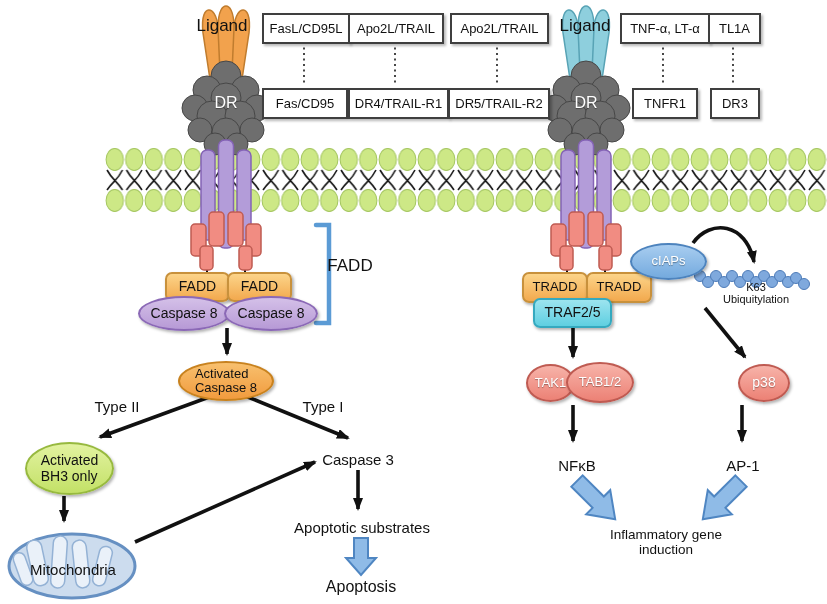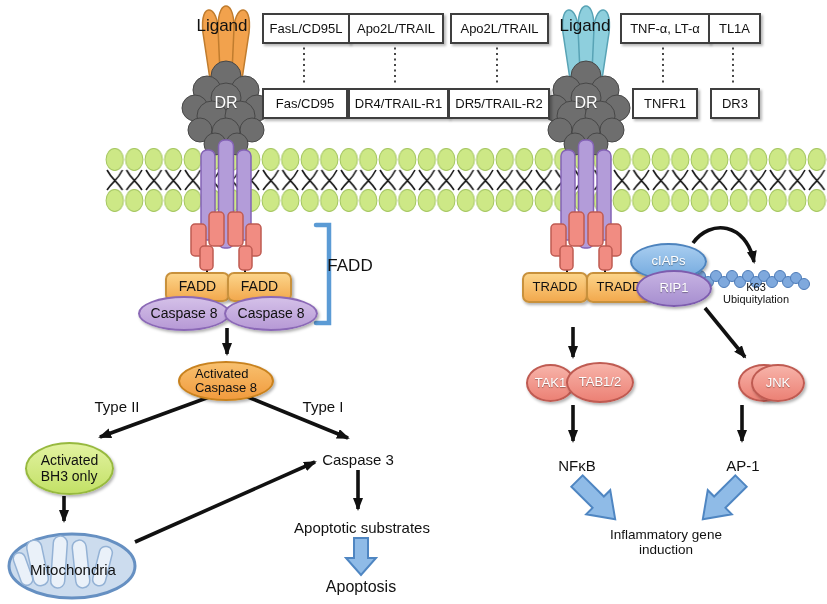--- a/index.html
+++ b/index.html
@@ -227,24 +227,23 @@
 <div class="lbl" style="left:323px;top:407px;font-size:15px">Type I</div>
 <div class="node ell" style="left:25px;top:442px;width:85px;height:49px;font-size:14px;background:linear-gradient(180deg,#e2f2a0,#c3e167);border-color:#97b93f">Activated
 BH3 only</div>
 <div class="lbl" style="left:73px;top:570px;font-size:15px">Mitochondria</div>
 <div class="lbl" style="left:358px;top:460px;font-size:15px">Caspase 3</div>
 <div class="lbl" style="left:362px;top:528px;font-size:15px">Apoptotic substrates</div>
 <div class="lbl" style="left:361px;top:587px;font-size:16px">Apoptosis</div>
 
 <div class="node rbox" style="left:522px;top:272px;width:62px;height:27px;font-size:13px;background:linear-gradient(180deg,#fcd489,#f2a94e);border-color:#c8913c">TRADD</div>
 <div class="node rbox" style="left:586px;top:272px;width:62px;height:27px;font-size:13px;background:linear-gradient(180deg,#fcd489,#f2a94e);border-color:#c8913c">TRADD</div>
+<div class="node rbox" style="left:533px;top:298px;width:75px;height:26px;font-size:14px;background:linear-gradient(180deg,#9ce4ef,#5fcfe1);border-color:#35a9bf">TRAF2/5</div>
 <div class="node ell wtxt" style="left:630px;top:243px;width:73px;height:33px;font-size:13px;background:linear-gradient(180deg,#a8cdf0,#74aade);border-color:#4d83bd">cIAPs</div>
-<div class="node ell wtxt" style="left:636px;top:270px;width:72px;height:33px;font-size:13px;background:linear-gradient(180deg,#c6b2e2,#a78fd0);border-color:#7d5cae">RIP1</div>
 <div class="lbl" style="left:756px;top:294px;font-size:11px">K63 Ubiquitylation</div>
 <div class="node ell wtxt" style="left:526px;top:364px;width:45px;height:34px;font-size:13px;background:linear-gradient(180deg,#f7b3a9,#ec8175);border-color:#bf5b52">TAK1</div>
 <div class="node ell wtxt" style="left:566px;top:362px;width:64px;height:37px;font-size:13px;background:linear-gradient(180deg,#f7b3a9,#ec8175);border-color:#bf5b52">TAB1/2</div>
 <div class="node ell wtxt" style="left:738px;top:364px;width:48px;height:34px;font-size:14px;background:linear-gradient(180deg,#f7b3a9,#ec8175);border-color:#bf5b52">p38</div>
-<div class="node ell wtxt" style="left:751px;top:364px;width:50px;height:34px;font-size:13px;background:linear-gradient(180deg,#f7b3a9,#ec8175);border-color:#bf5b52">JNK</div>
 <div class="lbl" style="left:577px;top:466px;font-size:15px">NFκB</div>
 <div class="lbl" style="left:743px;top:466px;font-size:15px">AP-1</div>
 <div class="lbl" style="left:666px;top:543px;font-size:13.5px">Inflammatory gene induction</div>
 
 </div>
 
 </body></html>

